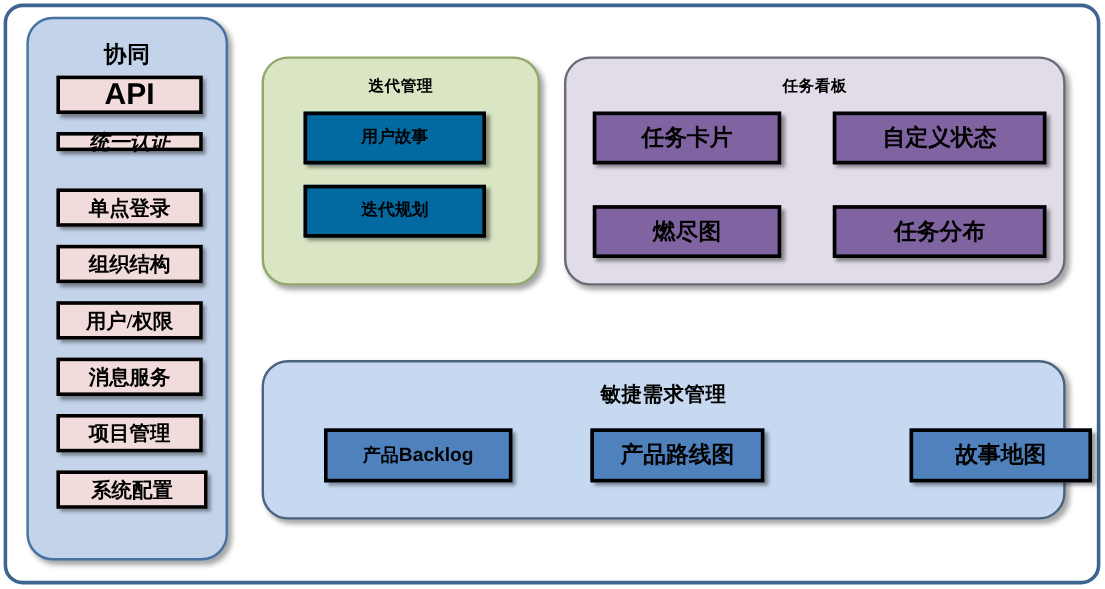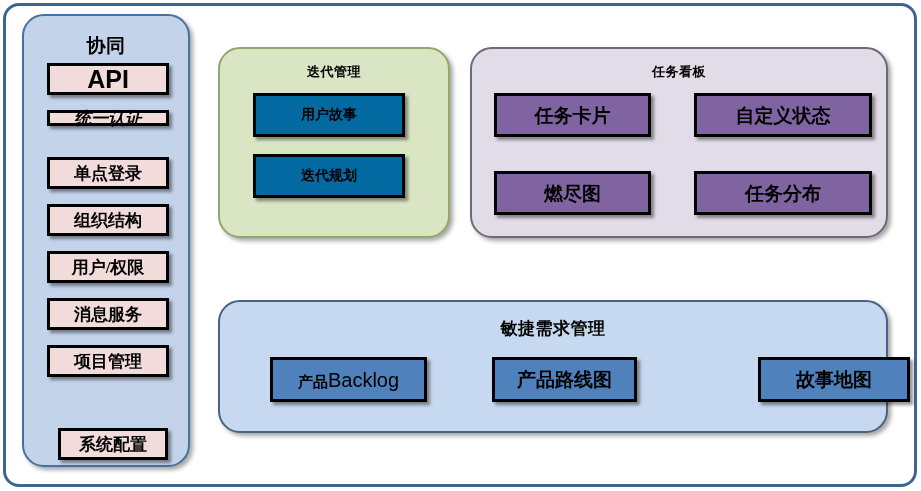--- a/index.html
+++ b/index.html
@@ -109,22 +109,22 @@
     background: #4F81BD;
     font-family: "Liberation Serif", "DejaVu Serif", serif;
     font-size: 19px;
     font-weight: bold;
   }
   .node-blue.mixed {
     font-size: 15px;
   }
   .node-blue.mixed .latin {
     font-family: "Liberation Sans", "DejaVu Sans", sans-serif;
-    font-size: 20px;
-    font-weight: normal;
+    font-size: 16px;
+    font-weight: bold;
   }
 
   
   #panel-iteration {
     left: 218px;
     top: 47px;
     width: 232px;
     height: 191px;
     background: #D9E5C3;
     border-color: #92A86B;
@@ -193,21 +193,21 @@
     </div>
 
     <div class="node node-pink" style="left:23px; top:282px; width:122px; height:32px;">
       <span class="node-label">消息服务</span>
     </div>
 
     <div class="node node-pink" style="left:23px; top:329px; width:122px; height:32px;">
       <span class="node-label">项目管理</span>
     </div>
 
-    <div class="node node-pink" style="left:34px; top:376px; width:110px; height:32px;margin-top:36px;">
+    <div class="node node-pink" style="left:23px; top:376px; width:126px; height:32px;">
       <span class="node-label">系统配置</span>
     </div>
   </div>
 
   <div class="panel" id="panel-iteration">
     <div class="panel-title">迭代管理</div>
 
     <div class="node node-green" style="left:33px; top:44px; width:152px; height:44px;">
       <span class="node-label">用户故事</span>
     </div>

